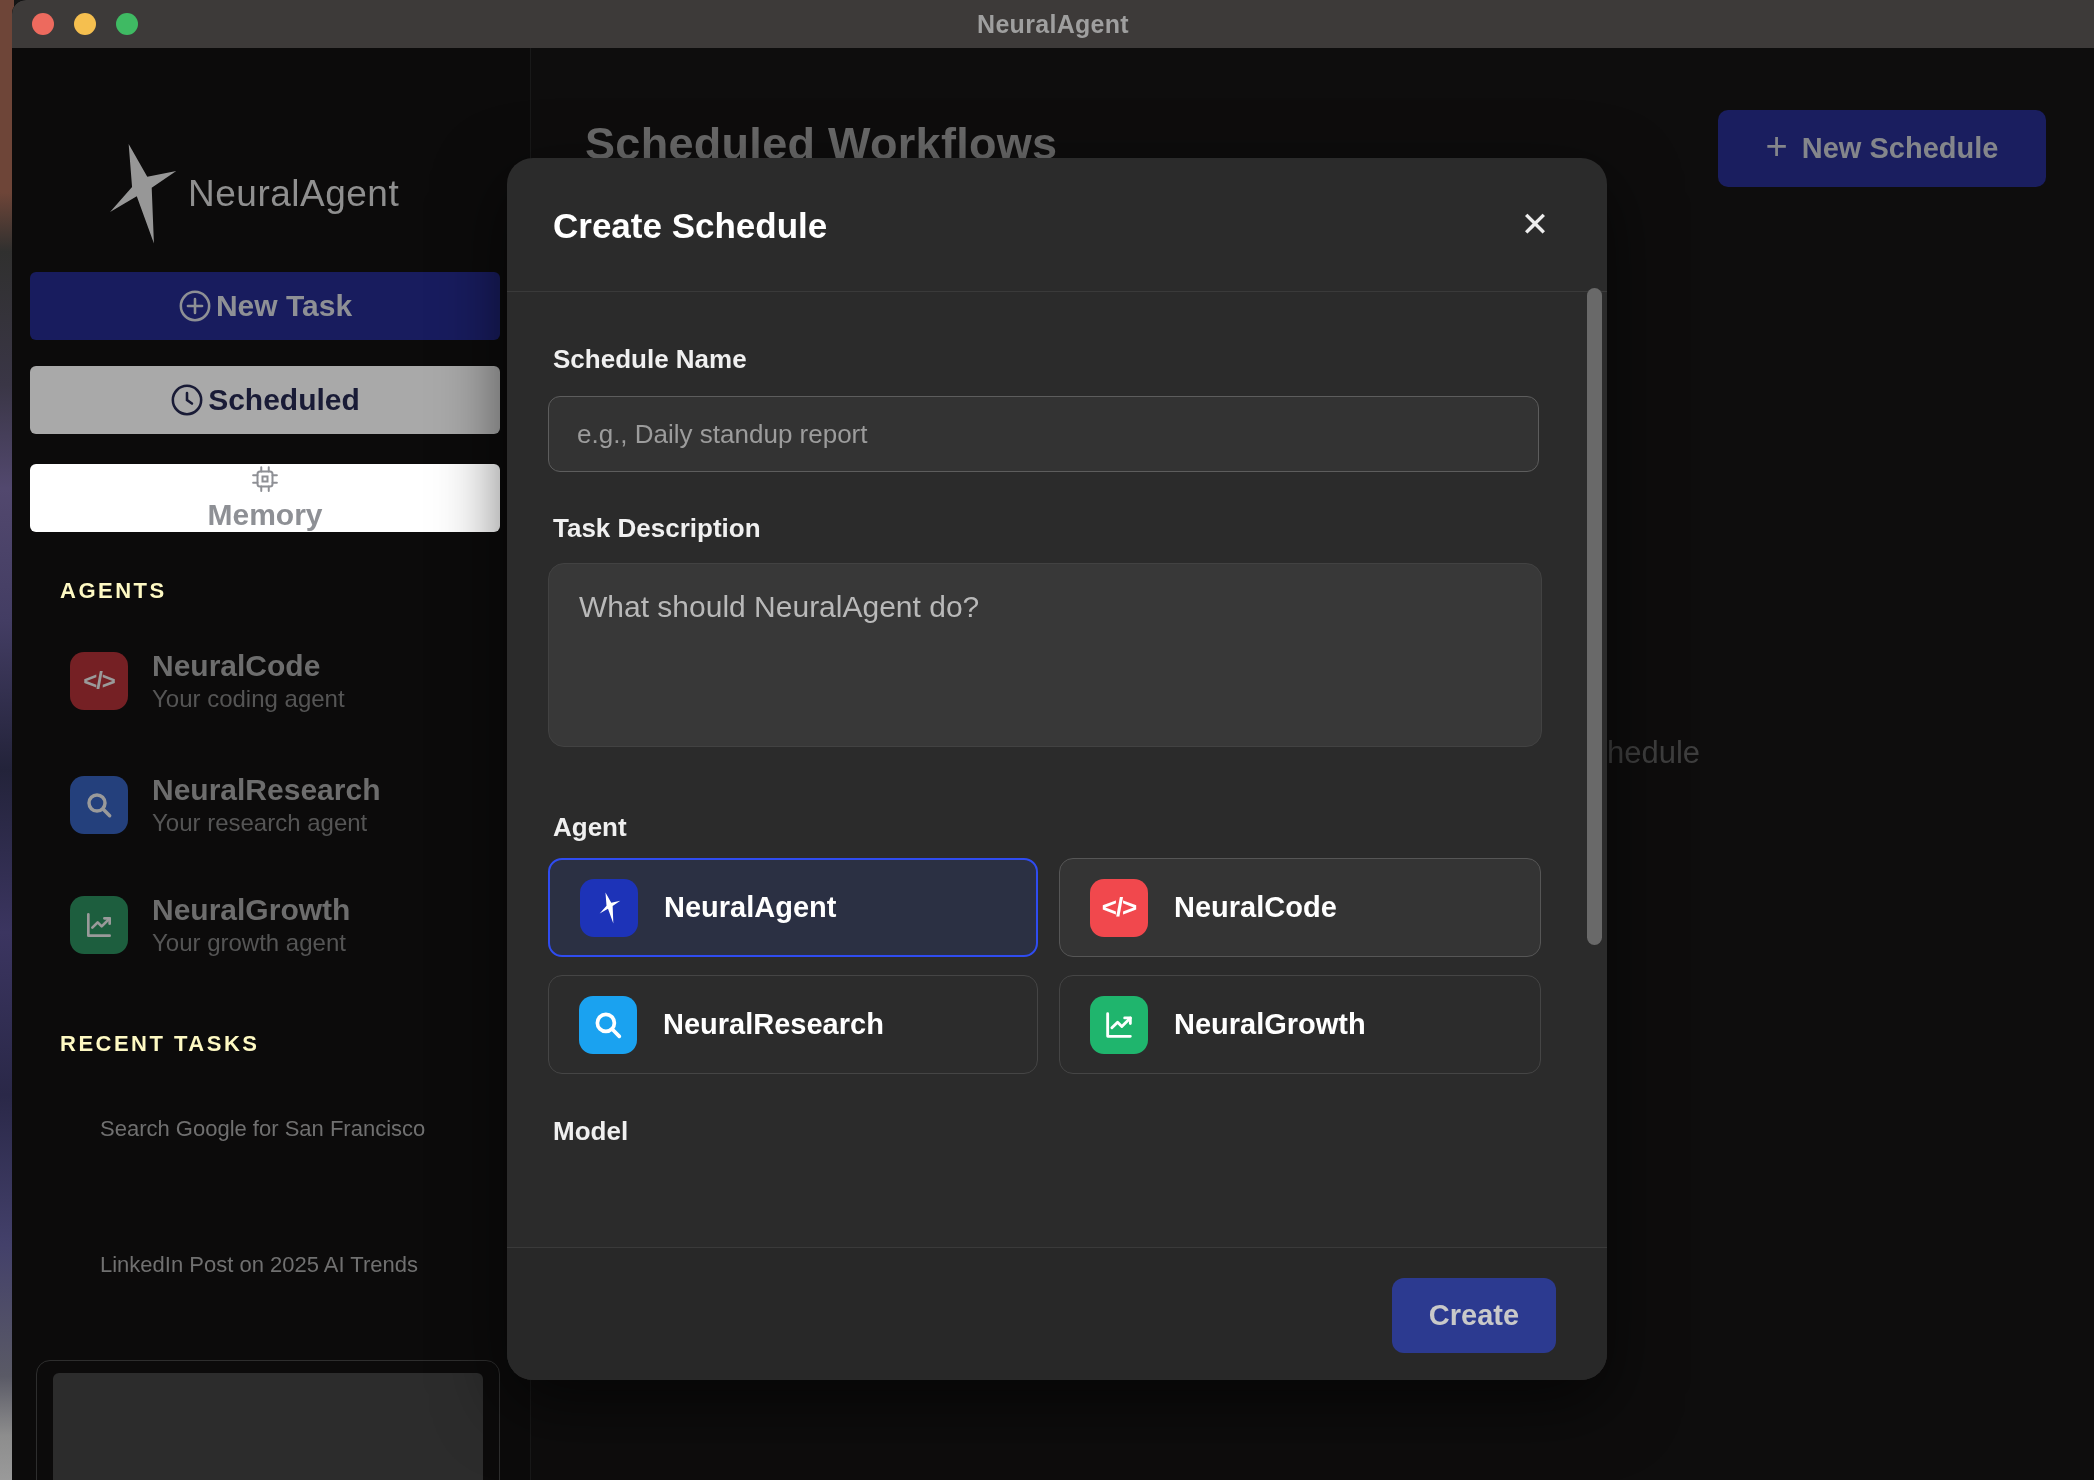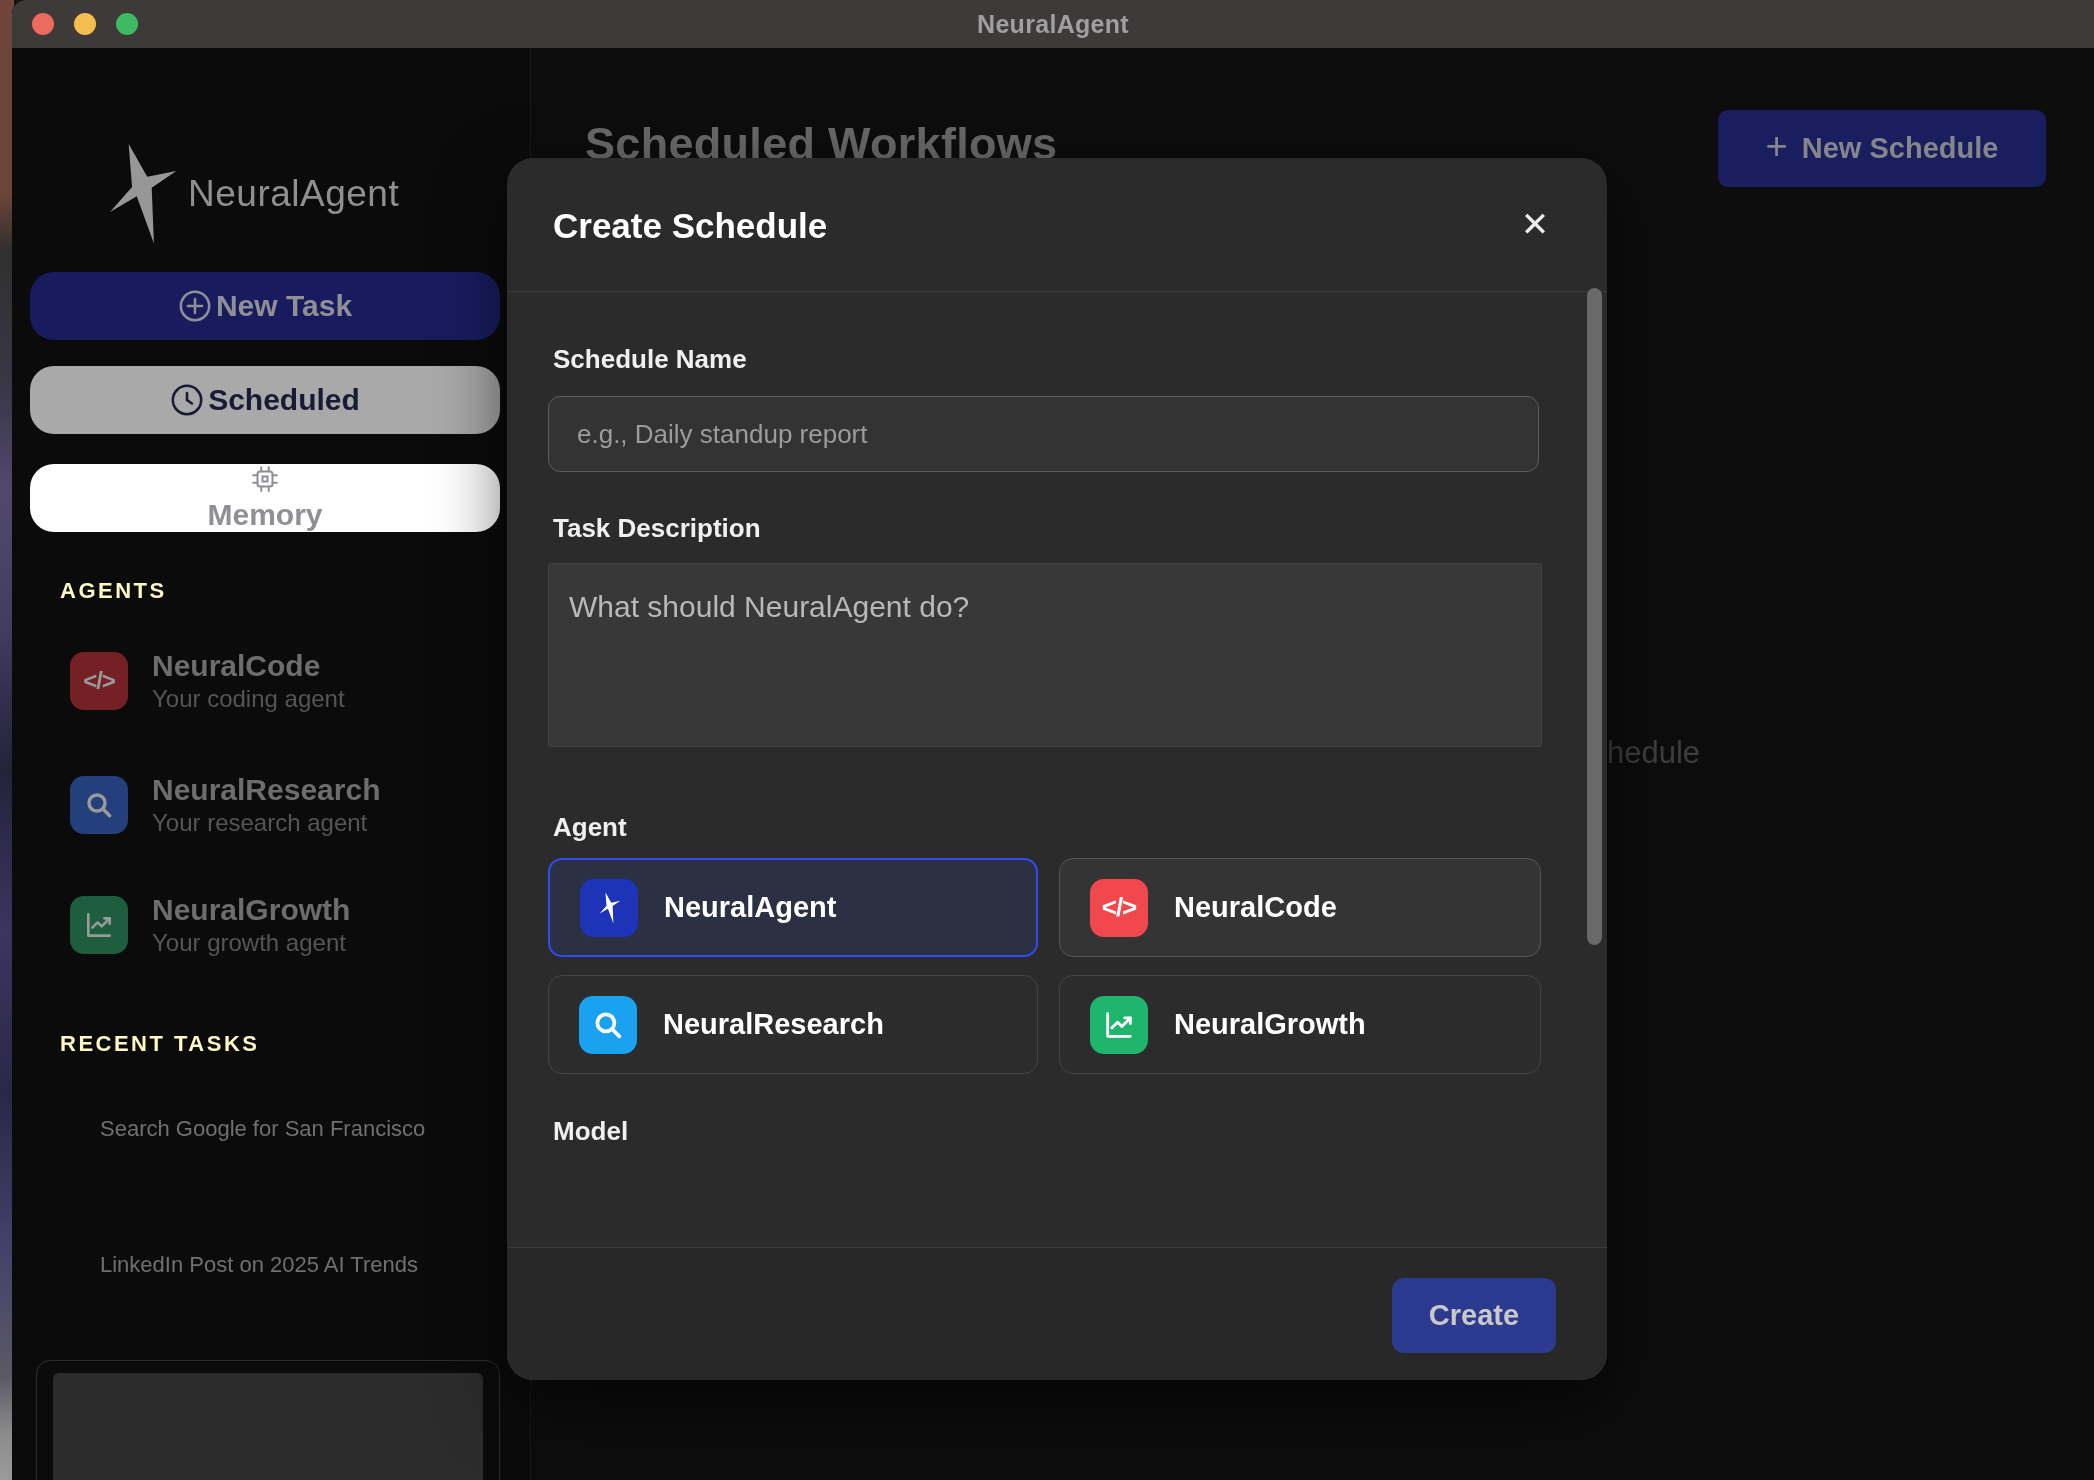--- a/index.html
+++ b/index.html
@@ -37,21 +37,21 @@
   
   .sidebar {
     position:absolute; left:0; top:48px; width:519px; height:1432px;
     background:#0c0b0b; border-right:1px solid #191919;
   }
   .logo-row { position:absolute; left:86px; top:88px; height:116px; display:flex; align-items:center; gap:6px; }
   .logo-star { width:84px; height:116px; color:#979797; }
   .logo-text { color:#8f8f8f; font-size:37px; font-weight:500; letter-spacing:.5px; }
   .nav-btn {
     position:absolute; left:18px; width:470px; height:68px; border:none;
-    border-radius:24px; display:flex; align-items:center; justify-content:center;
+    border-radius:6px; display:flex; align-items:center; justify-content:center;
     gap:4px; font-size:30px; font-weight:700; cursor:pointer;
     font-family:"Liberation Sans", sans-serif;
   }
   .nav-new-task { top:224px; background:#181c5e; color:#8e9095; }
   .nav-scheduled { top:318px; background:#a9a9a9; color:#191b36; }
   .nav-memory { top:416px; background:#ffffff; color:#8e9095;flex-direction:column; }
   .nav-btn svg { width:34px; height:34px; }
   .side-section-label {
     position:absolute; left:48px; color:#fef9c3; font-size:22px;
     font-weight:700; letter-spacing:2.5px;
@@ -115,22 +115,22 @@
   .lbl-model { top:958px; }
   .text-input {
     position:absolute; left:41px; top:238px; width:991px; height:76px;
     background:#333333; border:1.5px solid #5d5d5d; border-radius:12px;
     padding:16px 28px; color:#e8e8e8; font-size:26px;
     font-family:"Liberation Sans", sans-serif; outline:none;
   }
   .text-input::placeholder { color:#9c9c9c; }
   .text-area {
     position:absolute; left:41px; top:405px; width:994px; height:184px;
-    background:#383838; border:1px solid #424242; border-radius:3px;
-    padding:26px 20px; color:#e8e8e8; font-size:30px; resize:none;
+    background:#383838; border:1px solid #424242; border-radius:16px;
+    padding:26px 30px; color:#e8e8e8; font-size:30px; resize:none;
     font-family:"Liberation Sans", sans-serif; outline:none;
   }
   .text-area::placeholder { color:#b9b9b9; }
   .agent-card {
     position:absolute; height:99px; border-radius:14px; cursor:pointer;
     display:flex; align-items:center; gap:26px; padding-left:30px;
     background:#2c2c2c; border:1px solid #454545;
   }
   .card-0 { left:41px;  top:700px; width:490px; background:#2b3043; border:2px solid #2f4cf0; }
   .card-1 { left:552px; top:700px; width:482px; background:#343434; border:1px solid #565656; }

